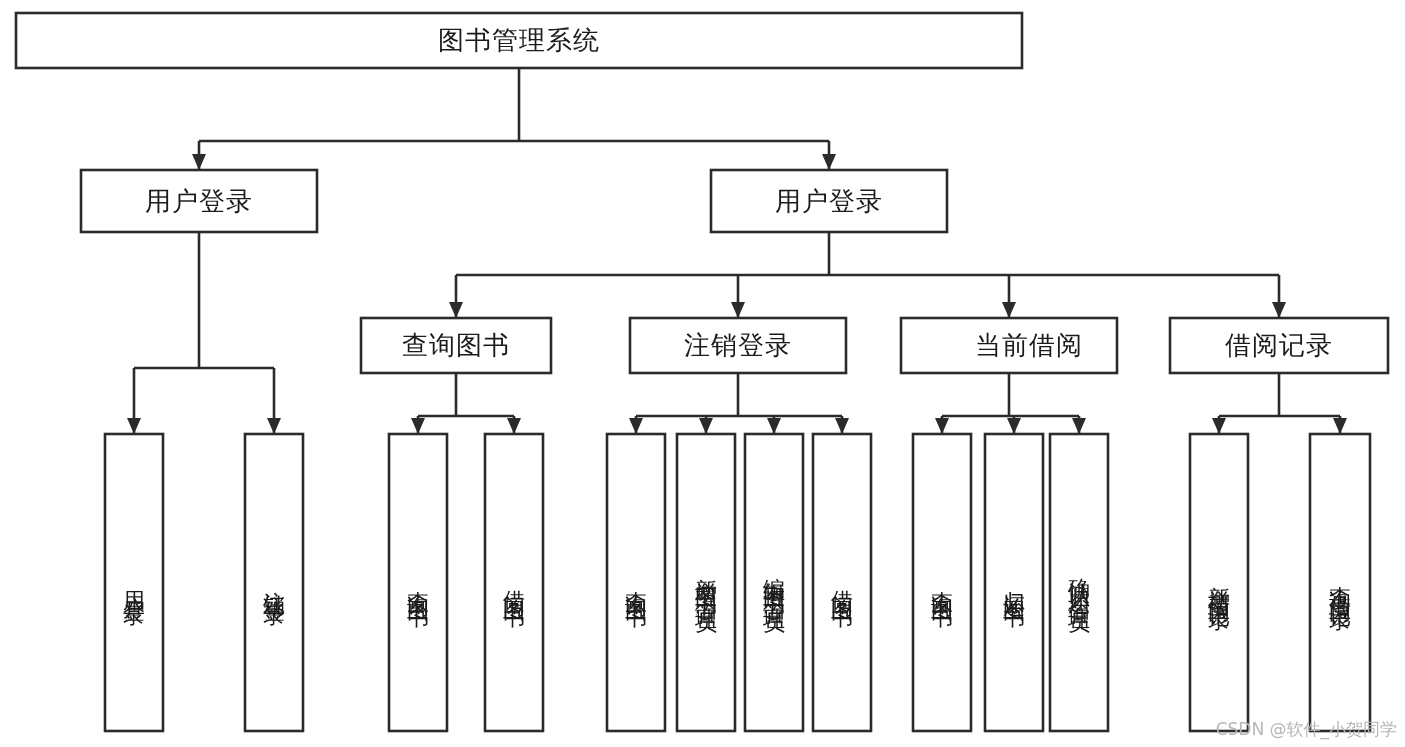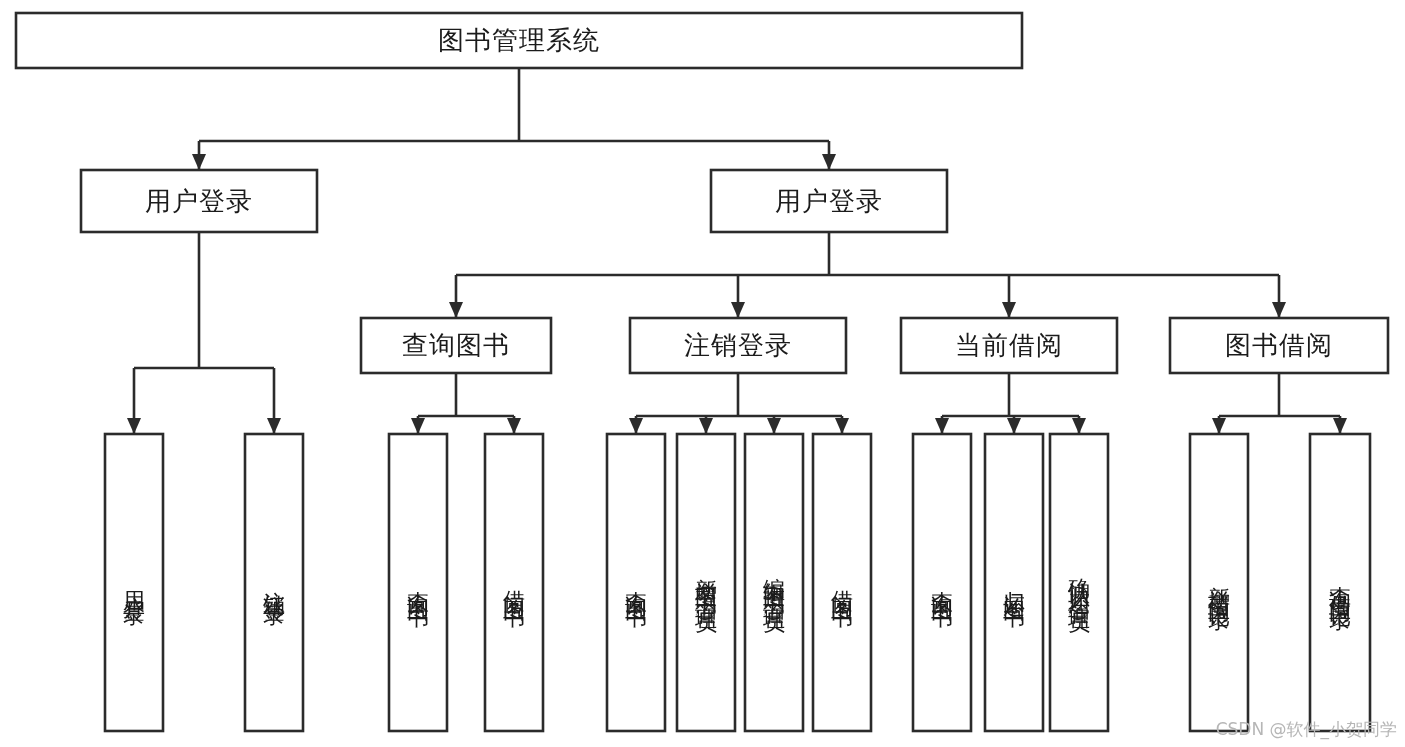--- a/index.html
+++ b/index.html
@@ -174,25 +174,25 @@
       </div>
       <div class="hlabel-wrap" style="left: 711px; top: 170px; width: 236px; height: 62px;">
         <span class="hlabel-text">用户登录</span>
       </div>
       <div class="hlabel-wrap" style="left: 361px; top: 318px; width: 190px; height: 55px;">
         <span class="hlabel-text">查询图书</span>
       </div>
       <div class="hlabel-wrap" style="left: 630px; top: 318px; width: 216px; height: 55px;">
         <span class="hlabel-text">注销登录</span>
       </div>
-      <div class="hlabel-wrap" style="left: 901px; top: 318px; width: 216px; height: 55px;">
+      <div class="hlabel-wrap" style="left: 901px; top: 318px; width: 216px; height: 55px; padding-left: 20px;">
         <span class="hlabel-text">当前借阅</span>
       </div>
       <div class="hlabel-wrap" style="left: 1170px; top: 318px; width: 218px; height: 55px;">
-        <span class="hlabel-text">图书借阅</span>
+        <span class="hlabel-text">借阅记录</span>
       </div>
       <div class="vlabel-wrap" style="left: 105px; top: 434px; width: 58px; height: 297px;">
         <span class="vlabel-text">用户登录</span>
       </div>
       <div class="vlabel-wrap" style="left: 245px; top: 434px; width: 58px; height: 297px;">
         <span class="vlabel-text">注销登录</span>
       </div>
       <div class="vlabel-wrap" style="left: 389px; top: 434px; width: 58px; height: 297px;">
         <span class="vlabel-text">查询图书</span>
       </div>

